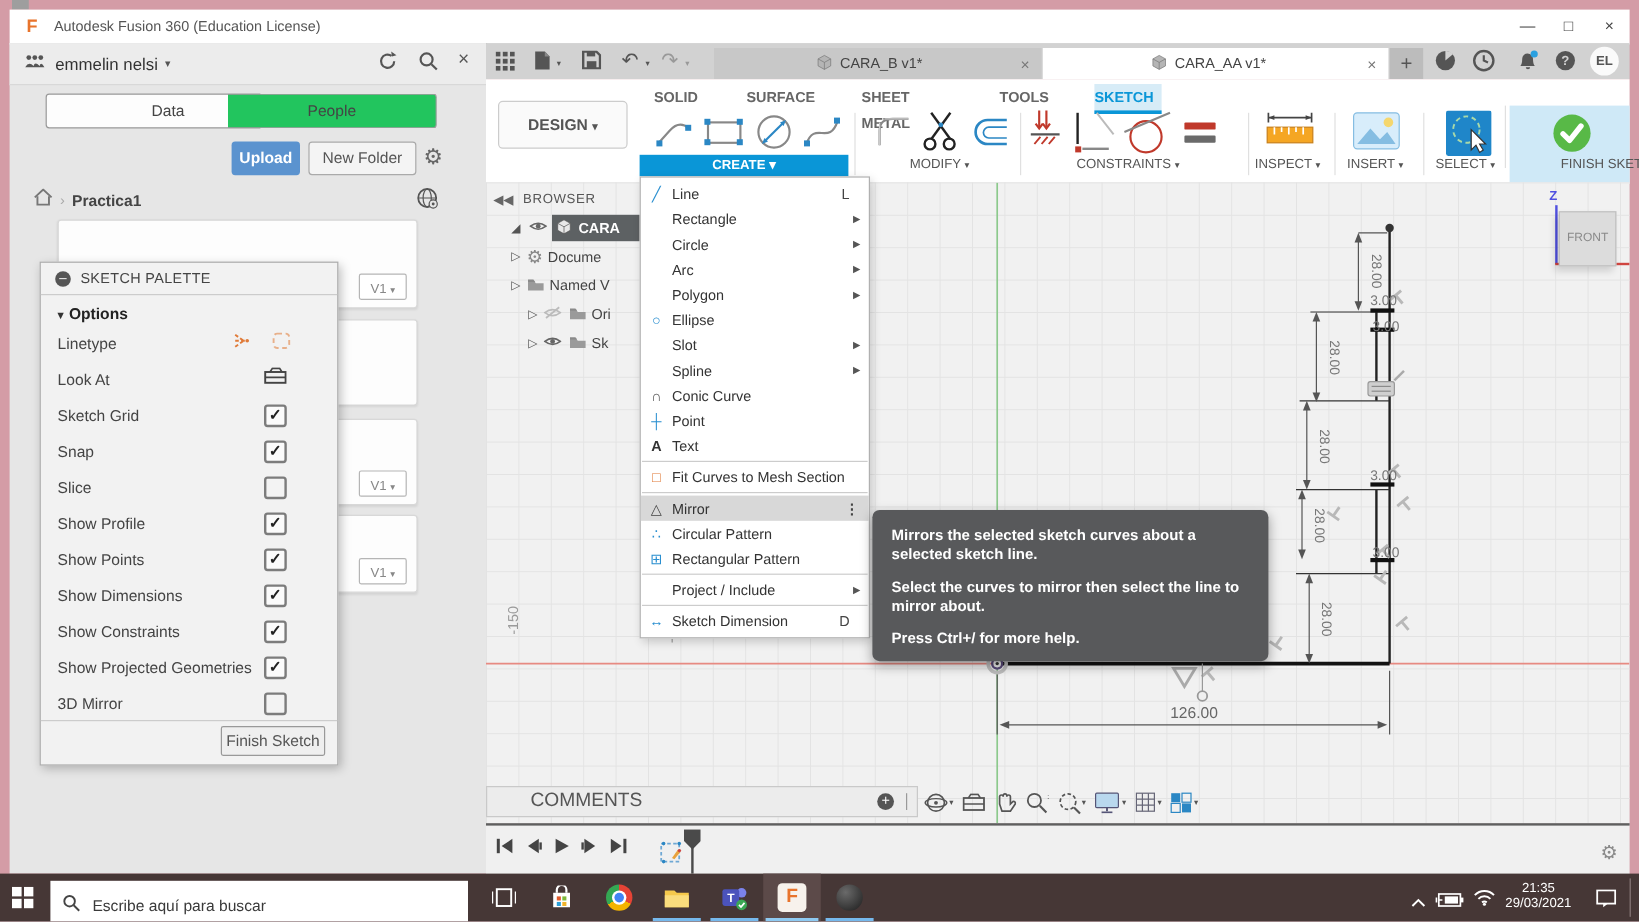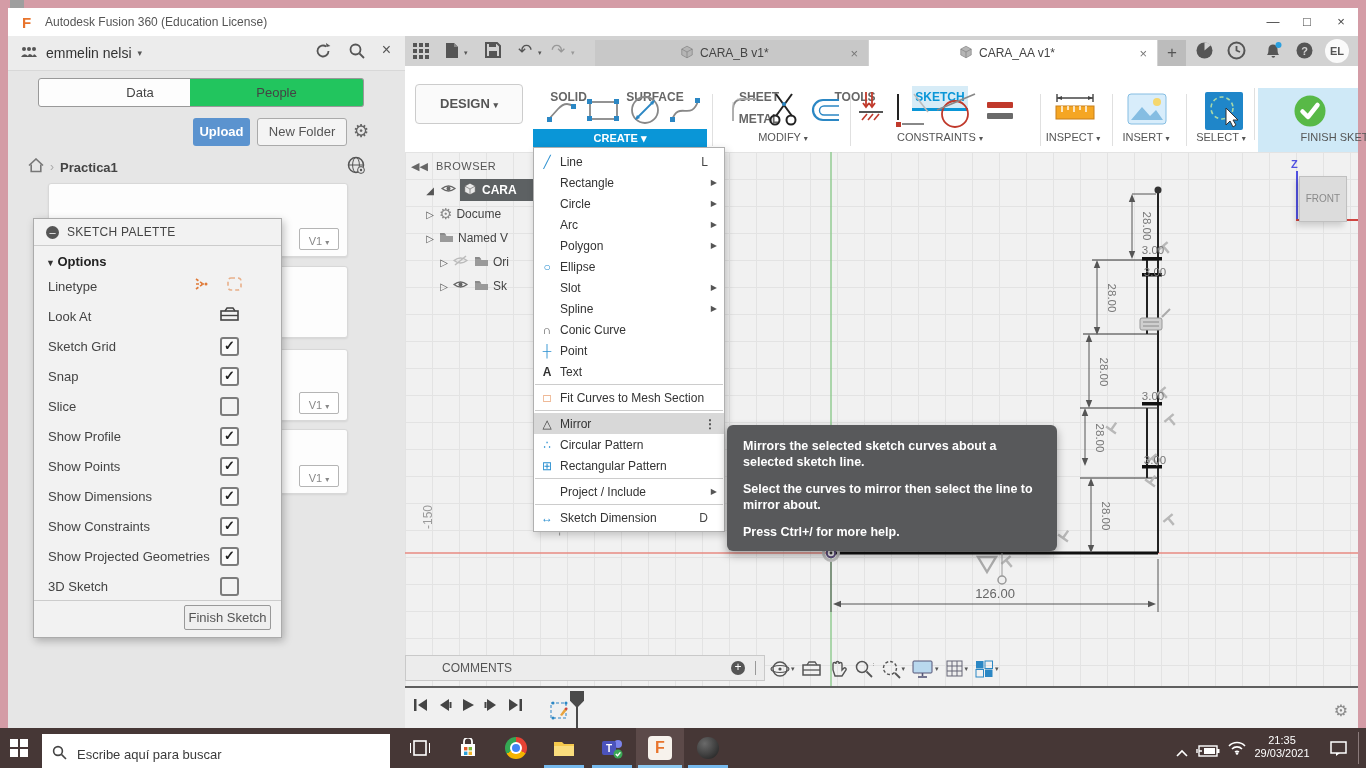--- a/index.html
+++ b/index.html
@@ -39,21 +39,21 @@
   #finish-sketch-btn{position:absolute;right:10px;bottom:7px;width:85px;height:23px;background:#efefef;border:1px solid #999;
       border-radius:2px;font-size:13px;color:#555;text-align:center;line-height:23px;}
   
   #tabstrip{left:405px;top:36px;width:953px;height:30px;background:#d2d2d2;}
   .strip-ic{color:#555;font-size:15px;}
   .doctab{position:absolute;top:4px;height:26px;display:flex;align-items:center;font-size:12px;color:#444;}
   .doctab .x{margin-left:auto;margin-right:10px;color:#777;font-size:13px;}
   #ribbon{left:405px;top:66px;width:953px;height:86px;background:#ffffff;border-bottom:1px solid #d5d5d5;}
   #design-btn{left:10px;top:18px;width:106px;height:38px;border:1px solid #ccc;border-radius:4px;background:#fafafa;
       font-size:13px;font-weight:bold;color:#555;text-align:center;line-height:38px;}
-  .rtab{position:absolute;top:20px;height:22px;font-size:12px;font-weight:bold;color:#666;text-align:center;line-height:22px;}
+  .rtab{position:absolute;top:4px;height:22px;font-size:12px;font-weight:bold;color:#666;line-height:22px;}
   .rtab.active{background:#d7ecf7;color:#0a96d7;border-bottom:3px solid #0a96d7;box-sizing:border-box;}
   .grp-lbl{position:absolute;top:65px;transform:translateX(-50%);font-size:11px;color:#555;white-space:nowrap;}
   .grp-sep{position:absolute;top:28px;width:1px;height:52px;background:#e0e0e0;}
   #create-hdr{left:128px;top:63px;width:174px;height:18px;background:#0a96d7;color:#fff;font-size:11px;
       font-weight:bold;text-align:center;line-height:18px;}
   #finish-blk{left:853px;top:22px;width:100px;height:64px;background:#cfe9f7;}
   
   #canvas{left:405px;top:152px;width:953px;height:534px;background-color:#f1f1f1;
      background-image:linear-gradient(#e3e3e3 1px,transparent 1px),linear-gradient(90deg,#e3e3e3 1px,transparent 1px);
      background-size:27px 27px;overflow:hidden;}
@@ -79,21 +79,21 @@
   .mi-arrow{position:absolute;right:7px;color:#555;font-size:8px;}
   .mi-more{position:absolute;right:8px;color:#444;font-size:12px;font-weight:bold;}
   .menu-sep{height:1px;background:#ccc;margin:2px 1px;}
   
   #tooltip{left:727px;top:425px;width:330px;background:#58595b;border-radius:6px;box-shadow:0 4px 10px rgba(0,0,0,.35);
       padding:13px 16px 11px 16px;box-sizing:border-box;}
   #tooltip p{color:#fff;font-size:12.5px;font-weight:bold;line-height:1.28;margin:0 0 11px 0;}
   #tooltip p:last-child{margin:7px 0 0 0;}
   
   #comments{left:405px;top:655px;width:360px;height:26px;background:#ececec;border:1px solid #c9c9c9;box-sizing:border-box;}
-  #comments .lbl{font-size:12px;color:#555;margin-left:36px;}
+  #comments .lbl{font-size:16px;color:#555;margin-left:36px;}
   .plus-circ{width:14px;height:14px;border-radius:50%;background:#555;color:#fff;font-size:12px;line-height:13px;text-align:center;}
   #navbar{left:770px;top:656px;height:26px;display:flex;align-items:center;gap:7px;}
   .nav-ic{display:flex;align-items:center;}
   .tiny-arrow{font-size:7px;color:#555;margin-left:1px;}
   
   #timeline{left:405px;top:686px;width:953px;height:42px;background:#f0f0f0;border-top:2px solid #5f5f5f;}
   
   #taskbar{left:0;top:728px;width:1366px;height:40px;background:#463736;}
   #tb-search{left:42px;top:6px;width:348px;height:40px;background:#fff;display:flex;align-items:center;}
   #tb-search span{font-size:13px;color:#3a3a3a;margin-left:10px;}
@@ -254,21 +254,21 @@
               <span class="cb">✓</span>
             </span>
           </div>
           <div class="pal-row">
             <span class="pal-lbl">Show Projected Geometries</span>
             <span class="pal-ctl">
               <span class="cb">✓</span>
             </span>
           </div>
           <div class="pal-row">
-            <span class="pal-lbl">3D Sketch</span>
+            <span class="pal-lbl">3D Mirror</span>
             <span class="pal-ctl">
               <span class="cb off"></span>
             </span>
           </div>
         </div>
       <div id="pal-footer">
         <div id="finish-sketch-btn">Finish Sketch</div>
       </div>
     </div>
   </div>

